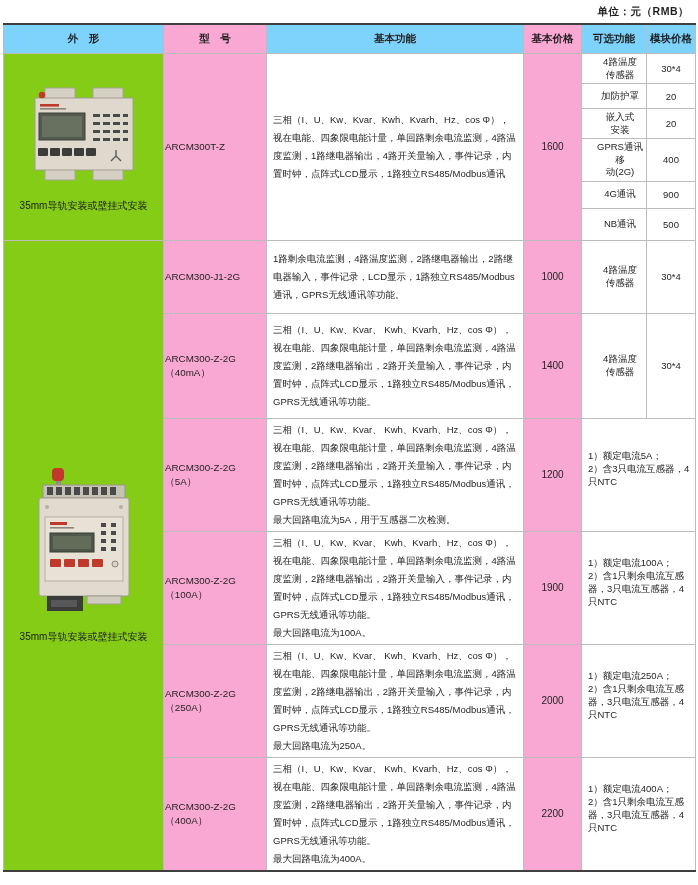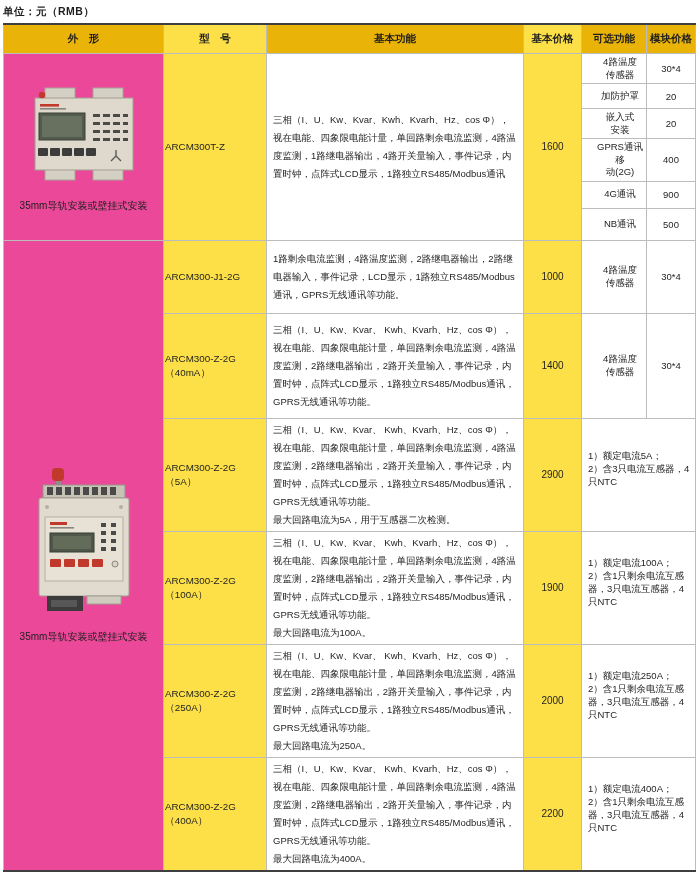--- a/index.html
+++ b/index.html
@@ -3,38 +3,38 @@
 <meta charset="utf-8">
 <style>
   html,body{margin:0;padding:0;background:#ffffff;}
   body{
     width:698px;height:885px;
     font-family:"Liberation Sans","DejaVu Sans",sans-serif;
     color:#262626;position:relative;overflow:hidden;
   }
   .page{padding:2px 3px 0 3px;}
   .unit-label{
-    font-size:10.5px;font-weight:bold;
+    text-align:right;font-size:10.5px;font-weight:bold;
     padding:3px 6px 4px 0;color:#1e1e1e;letter-spacing:0.5px;
   }
   table.price-table{
     border-collapse:collapse;table-layout:fixed;width:692px;
     border-top:2px solid #3f3f3f;border-bottom:2px solid #3f3f3f;
     border-left:1px solid #c2c2c2;border-right:1px solid #c2c2c2;
   }
   .price-table th,.price-table td{
     border:1px solid #bcbcbc;overflow:hidden;
   }
   .price-table th{
     font-size:10.5px;font-weight:bold;height:26px;
-    background:#eab308;color:#1e1e1e;text-align:center;
-  }
-  th.shaded,td.shaded{background:#fde047;}
+    background:#7dd3fc;color:#1e1e1e;text-align:center;
+  }
+  th.shaded,td.shaded{background:#f9a8d4;}
   td.appear-cell{
-    background:#ec4899;text-align:center;vertical-align:middle;padding:4px 2px;
+    background:#84cc16;text-align:center;vertical-align:middle;padding:4px 2px;
   }
   td.model-cell{
     text-align:left;vertical-align:middle;
     font-size:9.8px;white-space:pre-line;line-height:14px;color:#1e1e1e;
   }
   td.func-cell{
     font-size:9.5px;line-height:18px;padding:2px 6px;
     white-space:pre-line;text-align:left;vertical-align:middle;color:#1e1e1e;
   }
   td.price-cell{
@@ -223,21 +223,21 @@
       <td class="opt-cell">4路温度
 传感器</td>
       <td class="optprice-cell">30*4</td>
     </tr>
 
     <tr style="height:106px">
       <td class="model-cell shaded">ARCM300-Z-2G
 （5A）</td>
       <td class="func-cell">三相（I、U、Kw、Kvar、 Kwh、Kvarh、Hz、cos Φ），视在电能、四象限电能计量，单回路剩余电流监测，4路温度监测，2路继电器输出，2路开关量输入，事件记录，内置时钟，点阵式LCD显示，1路独立RS485/Modbus通讯，GPRS无线通讯等功能。
 最大回路电流为5A，用于互感器二次检测。</td>
-      <td class="price-cell shaded">2900</td>
+      <td class="price-cell shaded">1200</td>
       <td class="merged-cell" colspan="2">1）额定电流5A；
 2）含3只电流互感器，4只NTC</td>
     </tr>
 
     <tr style="height:106px">
       <td class="model-cell shaded">ARCM300-Z-2G
 （100A）</td>
       <td class="func-cell">三相（I、U、Kw、Kvar、 Kwh、Kvarh、Hz、cos Φ），视在电能、四象限电能计量，单回路剩余电流监测，4路温度监测，2路继电器输出，2路开关量输入，事件记录，内置时钟，点阵式LCD显示，1路独立RS485/Modbus通讯，GPRS无线通讯等功能。
 最大回路电流为100A。</td>
       <td class="price-cell shaded">1900</td>

